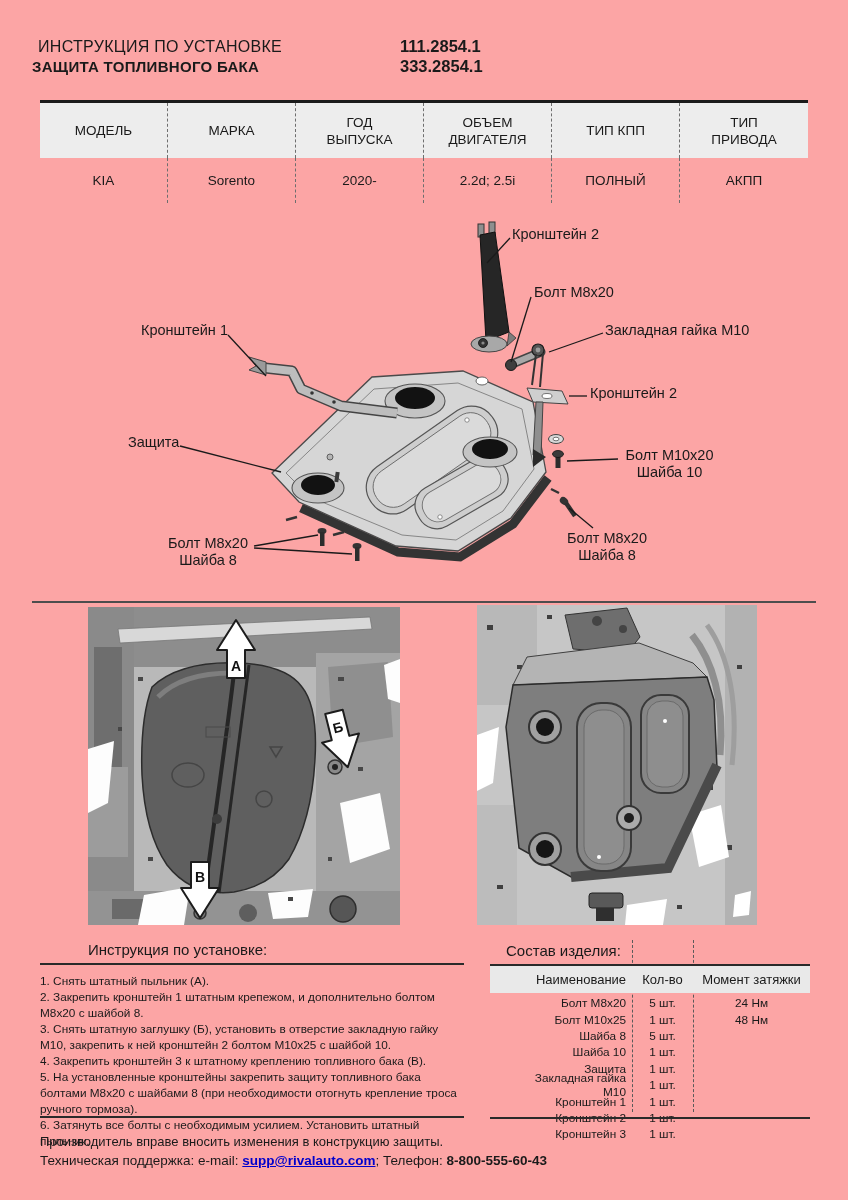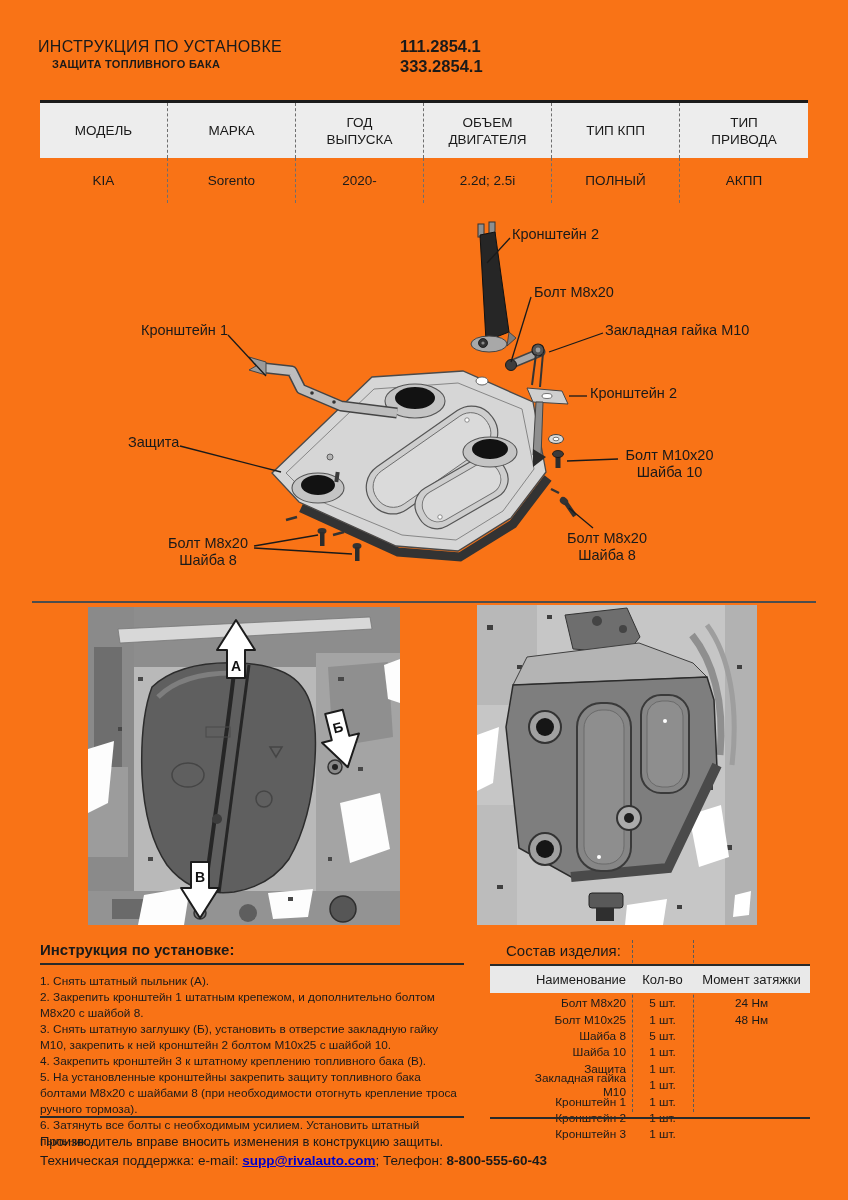--- a/index.html
+++ b/index.html
@@ -1,21 +1,21 @@
 <!DOCTYPE html>
 <html><head>
 <meta charset="utf-8">
 <style>
   html,body{margin:0;padding:0;background:#fff;}
-  .page{position:relative;width:848px;height:1200px;background:#f97316;overflow:hidden;
+  .page{position:relative;width:848px;height:1200px;background:#fca5a5;overflow:hidden;
         font-family:"Liberation Sans",sans-serif;color:#1a1a1a;}
 
   
   .hdr-line1{position:absolute;left:38px;top:38px;font-size:16px;letter-spacing:.3px;}
-  .hdr-line2{position:absolute;left:52px;top:58px;font-size:11px;font-weight:bold;letter-spacing:.3px;}
+  .hdr-line2{position:absolute;left:32px;top:58px;font-size:15px;font-weight:bold;letter-spacing:.3px;}
   .pn1{position:absolute;left:400px;top:37px;font-size:16.5px;font-weight:bold;}
   .pn2{position:absolute;left:400px;top:57px;font-size:16.5px;font-weight:bold;}
 
   
   .spec{position:absolute;left:40px;top:100px;width:768px;border-top:3px solid #1b1b1b;}
   .spec-row{display:flex;}
   .spec-row.head{background:#ededed;height:55px;}
   .spec-row.vals{height:45px;}
   .spec-cell{flex:1 0 128px;display:flex;align-items:center;justify-content:center;text-align:center;
              font-size:13.5px;line-height:17px;white-space:pre-line;border-right:1.5px dashed #6e6e6e;box-sizing:border-box;}
@@ -29,21 +29,21 @@
 
   .rule-mid{position:absolute;left:32px;top:601px;width:784px;height:2px;background:#4d4d4d;}
 
   
   .photo{position:absolute;}
   .photo-left{left:88px;top:607px;width:312px;height:318px;}
   .photo-right{left:477px;top:605px;width:280px;height:320px;}
 
   
   .inst{position:absolute;left:40px;top:941px;width:424px;}
-  .inst-title{font-size:15px;font-weight:bold;}
+  .inst-title{font-size:15px;font-weight:normal;margin-left:48px;}
   .inst-rule{height:2px;background:#2a2a2a;margin-top:5px;}
   .inst-steps{margin-top:8px;font-size:11.8px;line-height:1.36;}
   .inst-steps p{margin:0;}
   .rule-bot-left{position:absolute;left:40px;top:1116px;width:424px;height:2px;background:#2a2a2a;}
 
   
   .parts{position:absolute;left:490px;top:940px;width:320px;height:182px;}
   .parts-title{position:absolute;left:16px;top:2px;font-size:15px;font-weight:normal;}
   .parts-rule-top{position:absolute;left:0;top:24px;width:320px;height:2px;background:#2a2a2a;}
   .parts-head{position:absolute;left:0;top:26px;width:320px;height:27px;display:flex;background:#e9e9e9;}

